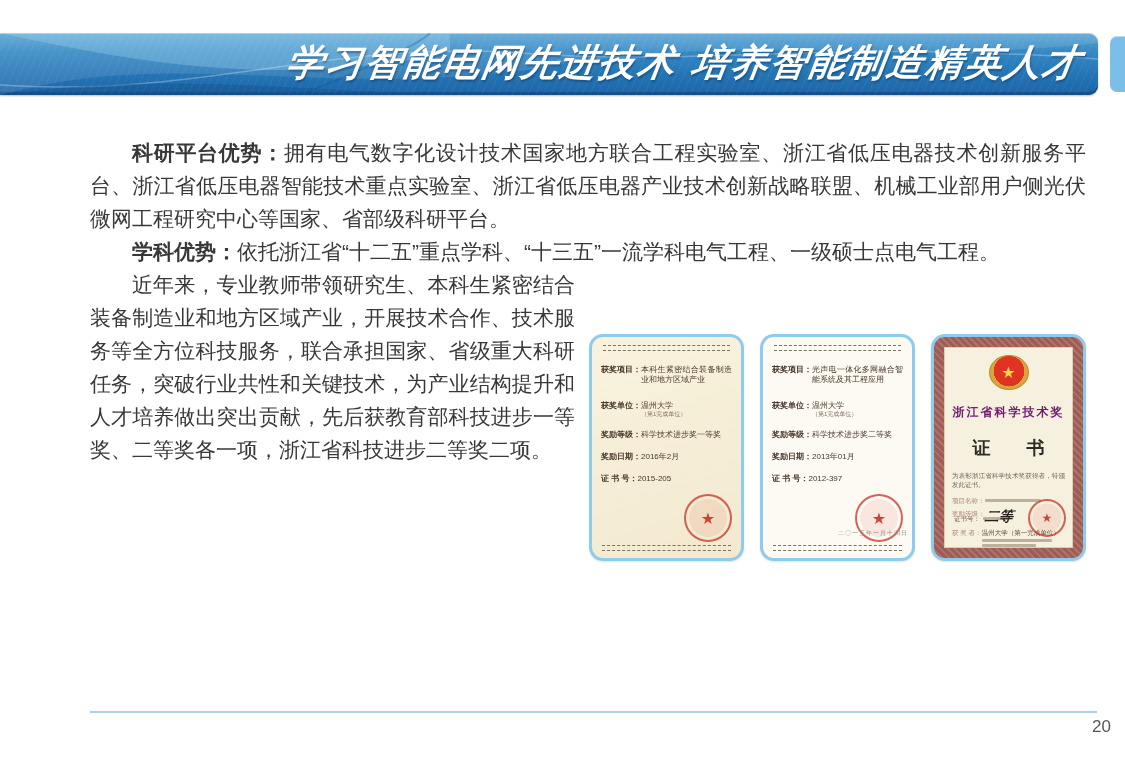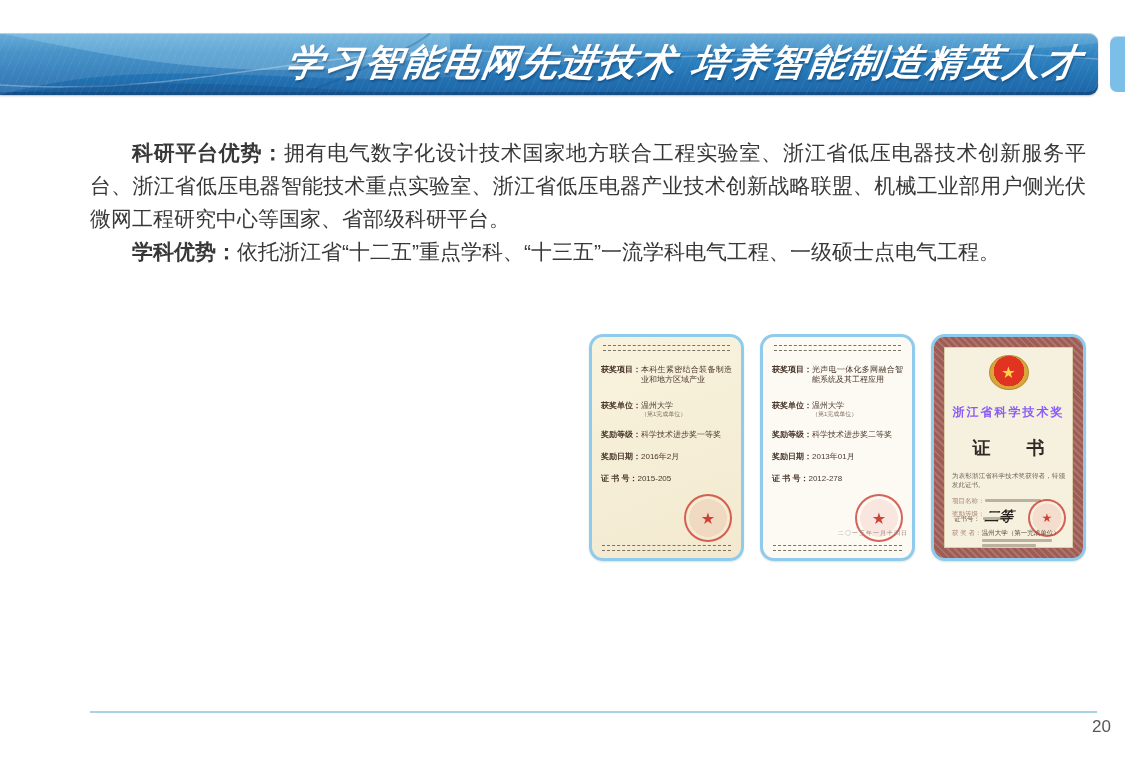--- a/index.html
+++ b/index.html
@@ -71,21 +71,21 @@
   .c3paper{
     position:absolute;inset:10px;background:#f6f0df;border:1px solid #dccfae;
     display:flex;flex-direction:column;align-items:center;padding:5px 7px;box-sizing:border-box;
   }
   .emblem{
     width:38px;height:38px;border-radius:50%;margin-top:2px;
     background:radial-gradient(circle at 50% 46%, #e03322 0 58%, #d8a63b 59% 100%);
     border:1px solid #b98c2e;display:flex;align-items:center;justify-content:center;
     color:#ffd34d;font-size:16px;
   }
-  .c3title{font-size:12px;font-weight:bold;color:#8b5cf6;letter-spacing:2px;margin-top:6px;
+  .c3title{font-size:12px;font-weight:bold;color:#701a75;letter-spacing:2px;margin-top:6px;
     font-family:"Liberation Serif",serif;white-space:nowrap;}
   .c3sub{font-size:18px;font-weight:bold;color:#2e2b26;letter-spacing:9px;margin-top:3px;text-indent:9px;
     font-family:"Liberation Serif",serif;}
   .c3cite{font-size:6.5px;line-height:9px;color:#6d645a;margin-top:6px;text-align:justify;width:100%;}
   .c3row{width:100%;display:flex;margin-top:5px;font-size:6.5px;line-height:8px;}
   .c3lb{color:#ab8573;white-space:nowrap;}
   .c3vl{flex:1;color:#55483c;}
   .microbar{height:3px;background:rgba(95,70,55,.38);border-radius:1px;margin:2px 0;}
   .c3grade{font-size:14px;font-weight:bold;font-style:italic;color:#23201c;
     font-family:"Liberation Serif",serif;transform:skewX(-6deg);line-height:14px;}
@@ -167,21 +167,21 @@
             <div class="crow">
               <span class="clb">奖励等级：</span>
               <span class="cvl">科学技术进步奖二等奖</span>
             </div>
             <div class="crow">
               <span class="clb">奖励日期：</span>
               <span class="cvl">2013年01月</span>
             </div>
             <div class="crow">
               <span class="clb">证 书 号：</span>
-              <span class="cvl">2012-278</span>
+              <span class="cvl">2012-397</span>
             </div>
           </div>
           <div class="seal">★</div>
           <div class="seal-date">二〇一三年一月十四日</div>
           <div class="dashes bottom"></div>
         </div>
 
         <div class="cert cert3">
           <div class="c3paper">
             <div class="emblem">★</div>
@@ -211,20 +211,21 @@
               <span>证书号：</span>
               <span class="microbar"></span>
             </div>
             <div class="seal c3seal">★</div>
           </div>
         </div>
 
       </div>
 
 
+      <p><span>近年来，专业教师带领研究生、本科生紧密结合装备制造业和地方区域产业，开展技术合作、技术服务等全方位科技服务，联合承担国家、省级重大科研任务，突破行业共性和关键技术，为产业结构提升和人才培养做出突出贡献，先后获教育部科技进步一等奖、二等奖各一项，浙江省科技进步二等奖二项。</span></p>
 
     </div>
   </div>
 
   <div class="footer-line"></div>
   <div class="page-num">20</div>
 
 </div>
 
 </body></html>

